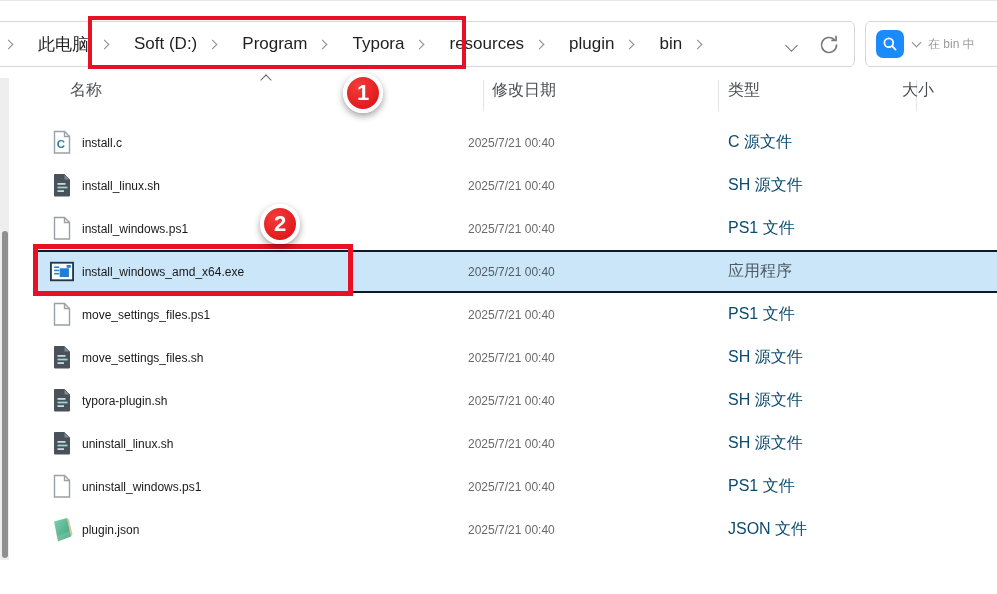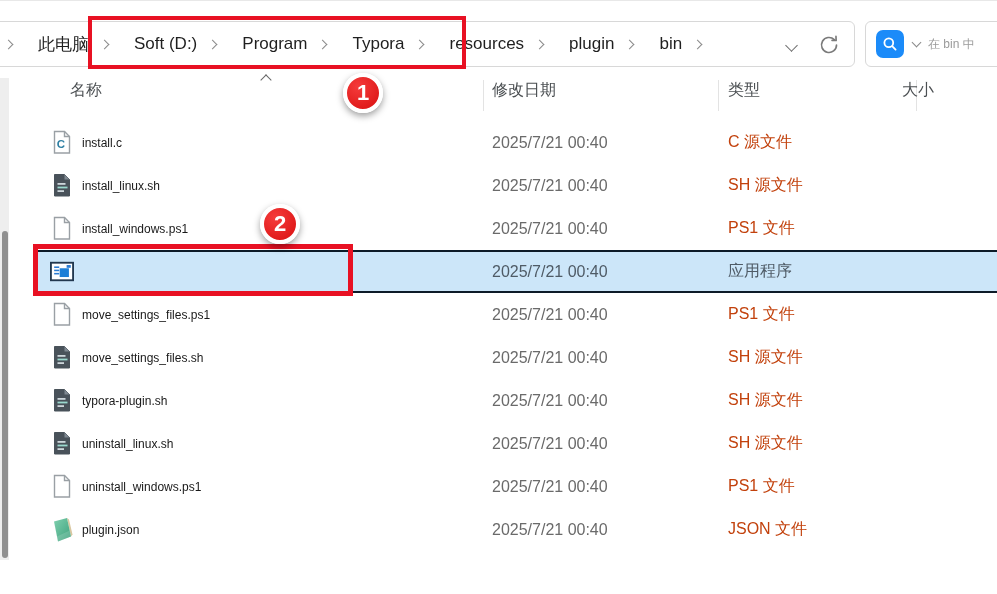--- a/index.html
+++ b/index.html
@@ -53,22 +53,22 @@
     border-left:1.5px solid #666; border-top:1.5px solid #666; transform:rotate(45deg); }
   .col-sep { position:absolute; top:80px; width:1px; height:31px; background:#e3e3e3; }
   .col-sep.s1 { left:483px; } .col-sep.s2 { left:718px; } .col-sep.s3 { left:916px; }
 
   
   .rows { position:absolute; left:36px; top:121px; width:961px; }
   .frow { position:relative; height:43px; display:flex; align-items:center; cursor:default; }
   .frow .icon { position:absolute; left:14px; top:50%; transform:translateY(-50%);
     width:24px; height:26px; display:flex; align-items:center; justify-content:center; }
   .frow .fname { position:absolute; left:46px; font-size:12px; color:#191919; white-space:nowrap; }
-  .frow .fdate { position:absolute; left:456px; font-size:16px; color:#6a6a6a; white-space:nowrap; }
-  .frow .ftype { position:absolute; left:692px; font-size:16px; color:#c2410c; white-space:nowrap; }
+  .frow .fdate { position:absolute; left:432px; font-size:12px; color:#6a6a6a; white-space:nowrap; }
+  .frow .ftype { position:absolute; left:692px; font-size:16px; color:#0c4a6e; white-space:nowrap; }
   .frow.sel { background:#cce6f9; border-top:2px solid #0d1b28; border-bottom:2px solid #0d1b28; }
   .frow.sel .fdate, .frow.sel .ftype { color:#4f5b66; }
 
   
   .ann-rect { position:absolute; border:4px solid #e81123; background:transparent; }
   .rect-breadcrumb { left:88px; top:16px; width:378px; height:53px; }
   .rect-file { left:33px; top:244px; width:320px; height:52px; border-width:5px; }
   .badge { position:absolute; width:40px; height:40px; border-radius:50%;
     background:radial-gradient(circle at 35% 30%, #f53b3b, #d90f0f);
     border:4px solid #fff; box-shadow:0 3px 7px rgba(0,0,0,.38);
@@ -175,20 +175,21 @@
     <span class="icon">
         <svg width="26" height="21" viewBox="0 0 26 21">
           <rect x="1" y="1" width="24" height="19" fill="#fff" stroke="#22384f" stroke-width="2"></rect>
           <rect x="18" y="3.5" width="4.5" height="3" fill="#2b7cd3"></rect>
           <rect x="4.5" y="5" width="5.5" height="1.7" fill="#2b7cd3"></rect>
           <rect x="4.5" y="8.5" width="5.5" height="1.7" fill="#2b7cd3"></rect>
           <rect x="4.5" y="12" width="5.5" height="1.7" fill="#2b7cd3"></rect>
           <rect x="10.5" y="7" width="10" height="9.5" fill="#1d7fd7"></rect>
         </svg>
       </span>
+    <span class="fname">install_windows_amd_x64.exe</span>
     <span class="fdate">2025/7/21 00:40</span>
     <span class="ftype">应用程序</span>
   </div>
     <div class="frow">
     <span class="icon">
         <svg width="21" height="25" viewBox="0 0 21 25">
           <path d="M2.5 1.5 h10 l5 5 v16.5 h-15 z" fill="#fff" stroke="#9aa0a5" stroke-width="1.4"></path>
           <path d="M12.5 1.5 v5 h5" fill="none" stroke="#9aa0a5" stroke-width="1.4"></path>
         </svg>
       </span>

